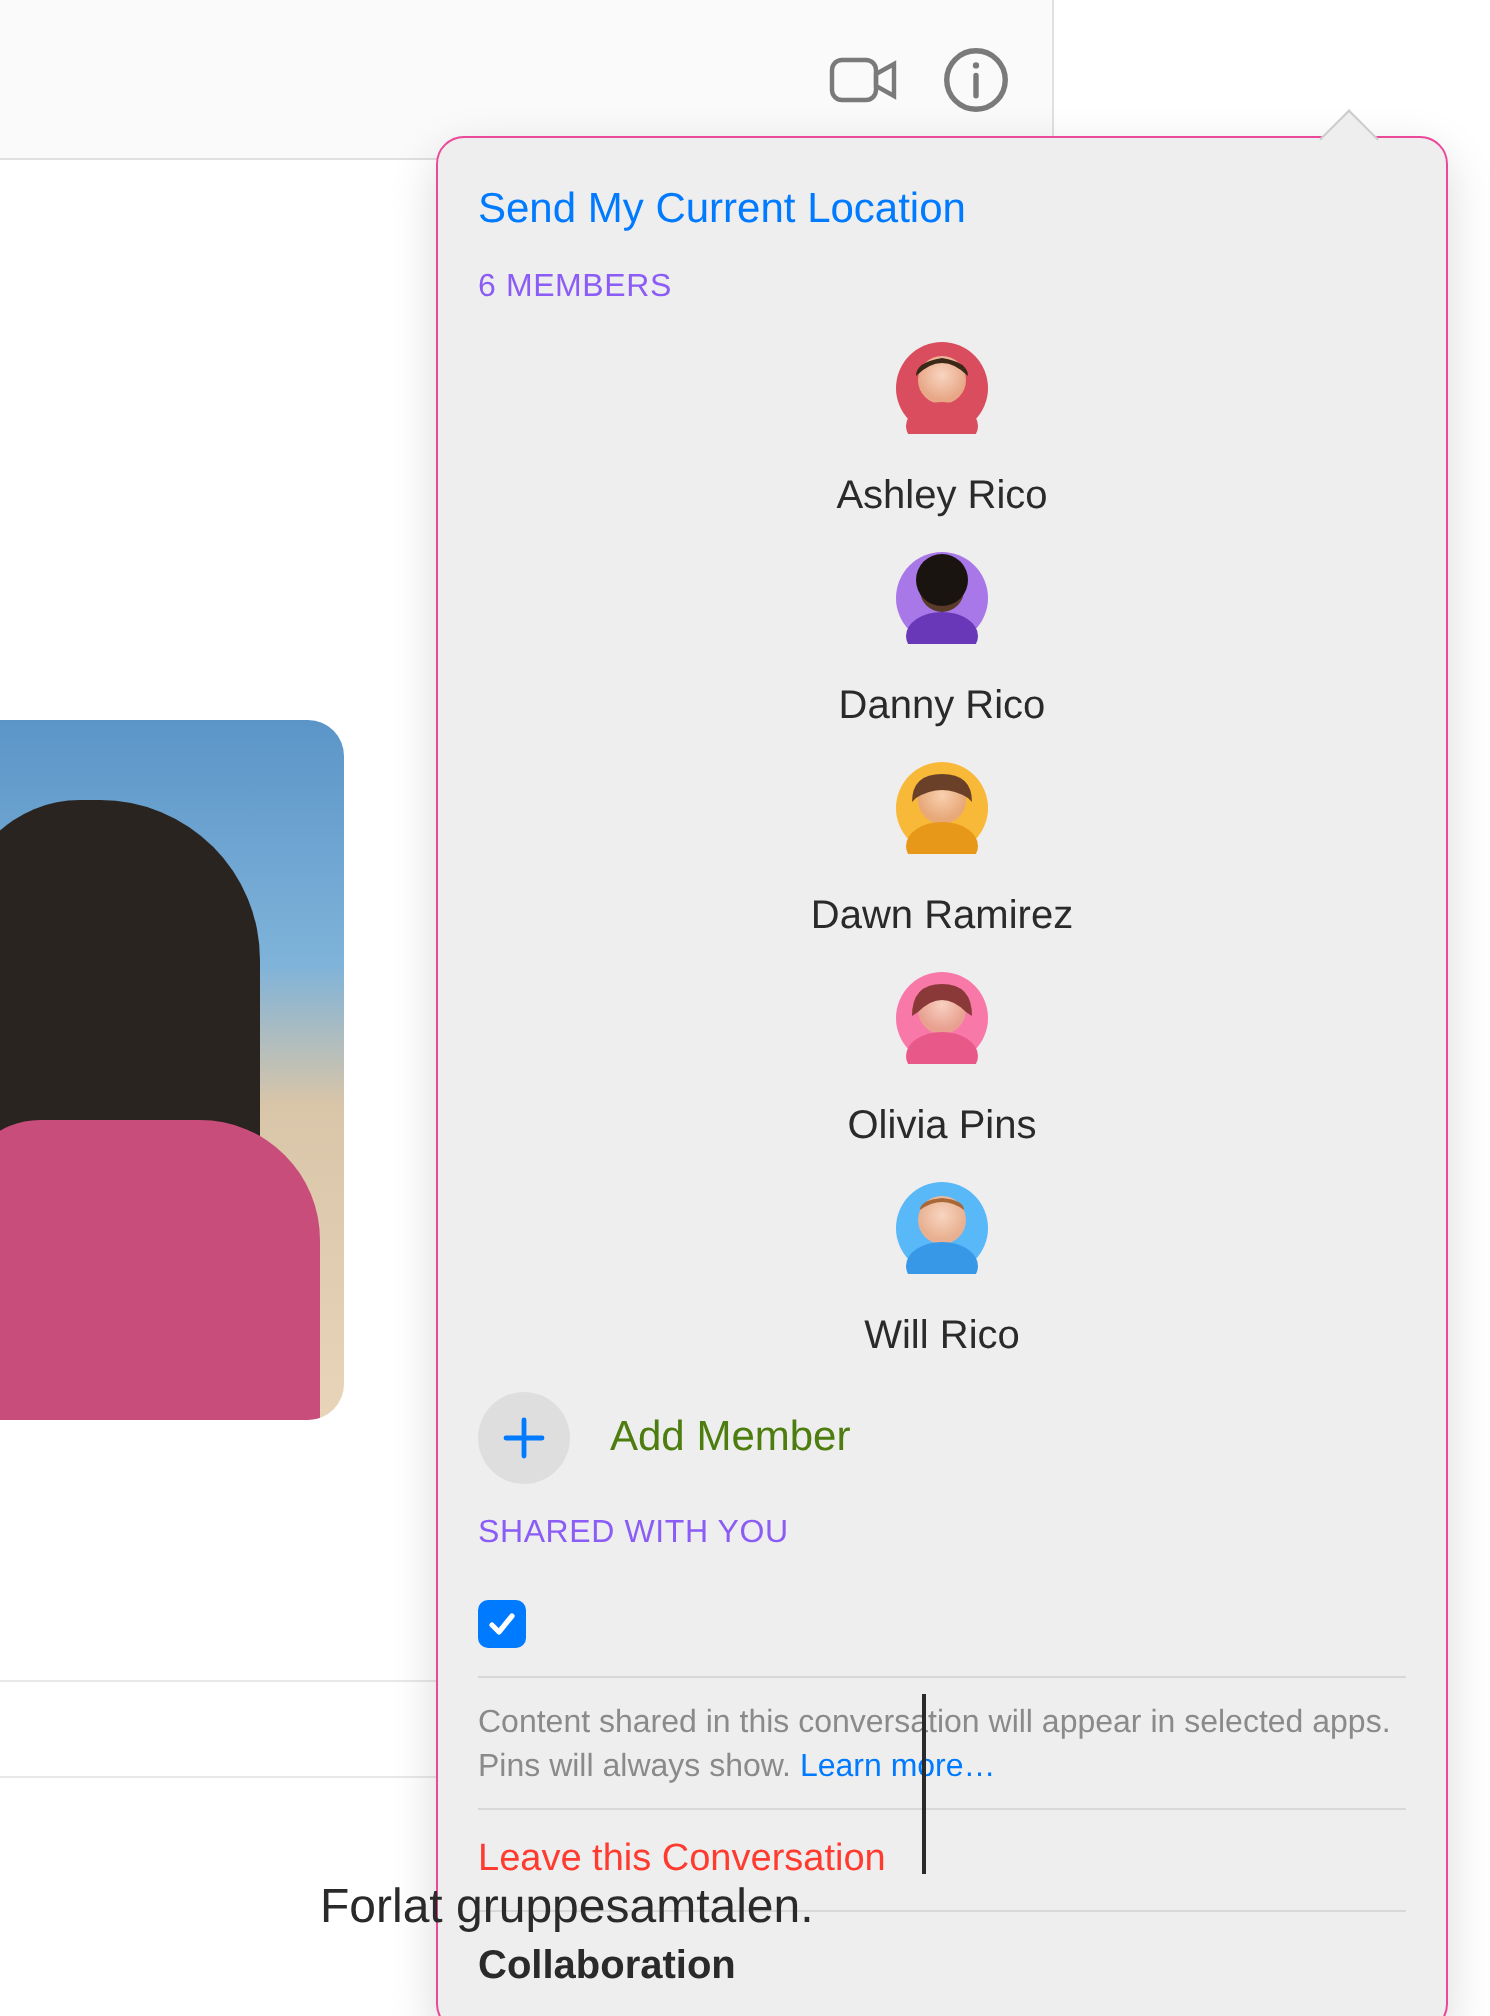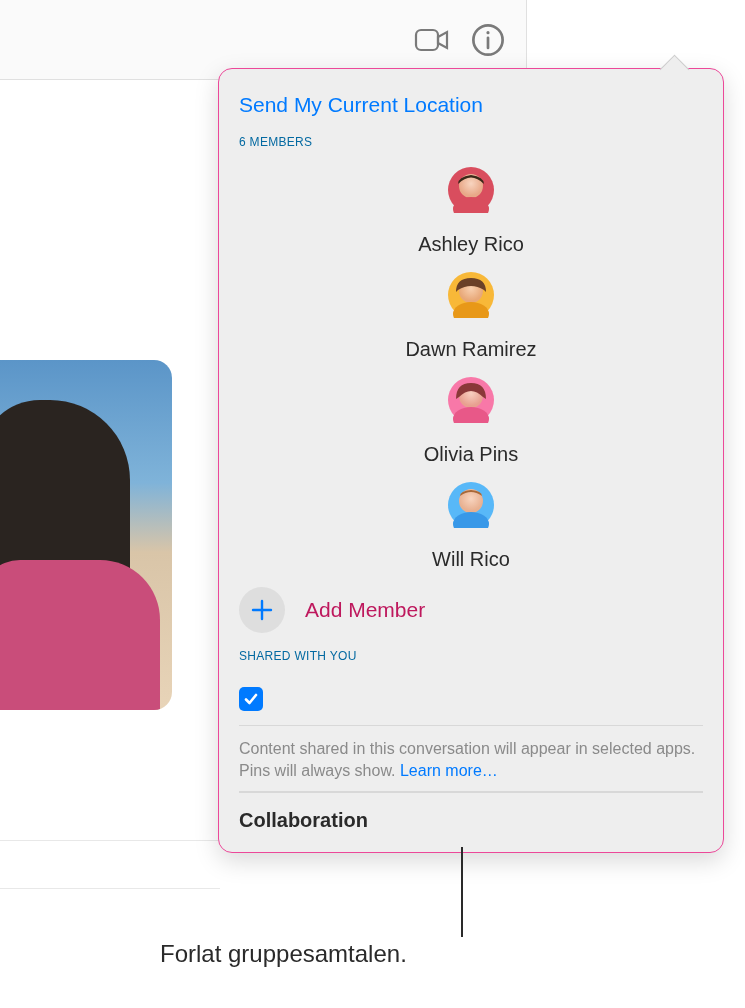--- a/index.html
+++ b/index.html
@@ -105,22 +105,22 @@
       border-top: 1px solid #cccccc;
       transform: rotate(45deg);
     }
     .send-location {
       color: #007aff;
       font-size: 21px;
       padding: 4px 20px 18px 20px;
       cursor: pointer;
     }
     .section-header {
-      color: #0369a1;
-      font-size: 12px;
+      color: #8b5cf6;
+      font-size: 16px;
       font-weight: 500;
       letter-spacing: 0.3px;
       padding: 0 20px 10px 20px;
     }
     .member-row {
       display: flex;
       align-items: center;
       padding: 8px 20px;
       gap: 20px;
       cursor: pointer;
@@ -151,21 +151,21 @@
       background: #dedede;
       display: flex;
       align-items: center;
       justify-content: center;
       color: #007aff;
       font-size: 28px;
       font-weight: 300;
     }
     .add-label {
       font-size: 21px;
-      color: #be185d;
+      color: #4d7c0f;
     }
     .shared-section {
       padding: 6px 20px 0 20px;
     }
     .checkbox-row {
       display: flex;
       align-items: center;
       gap: 12px;
       padding: 8px 0 14px 0;
     }
@@ -282,20 +282,31 @@
           </defs>
           <circle cx="23" cy="23" r="23" fill="#d94d5e"></circle>
           <circle cx="23" cy="19" r="12" fill="url(#g1)"></circle>
           <path d="M10 17 Q23 4 36 17 Q36 10 23 8 Q10 10 10 17" fill="#3a2818"></path>
           <ellipse cx="23" cy="42" rx="18" ry="12" fill="#d94d5e"></ellipse>
         </svg>
     </div>
     <div class="member-name">Ashley Rico</div>
   </div>
 
+  <div class="member-row">
+    <div class="avatar">
+      <svg viewBox="0 0 46 46">
+          <circle cx="23" cy="23" r="23" fill="#a878e8"></circle>
+          <circle cx="23" cy="19" r="11" fill="#5a3a28"></circle>
+          <circle cx="23" cy="14" r="13" fill="#1a1410"></circle>
+          <ellipse cx="23" cy="42" rx="18" ry="12" fill="#6838b8"></ellipse>
+        </svg>
+    </div>
+    <div class="member-name">Danny Rico</div>
+  </div>
 
   <div class="member-row">
     <div class="avatar">
       <svg viewBox="0 0 46 46">
           <defs>
             <radialGradient id="g3" cx="50%" cy="40%">
               <stop offset="0%" stop-color="#f8d0b0"></stop>
               <stop offset="100%" stop-color="#e8a878"></stop>
             </radialGradient>
           </defs>
@@ -368,20 +379,21 @@
 
   <div class="divider"></div>
 
   <div class="help-text">
     <span>Content shared in this conversation will appear in selected apps. Pins will always show. </span><span class="learn-more">Learn more…</span>
   </div>
 
 
   <div class="divider"></div>
 
+  <div class="leave-row">Leave this Conversation</div>
 
   <div class="divider"></div>
 
   <div class="collab-row">Collaboration</div>
 </div>
 
 <div class="callout-line"></div>
 <div class="callout-text">Forlat gruppesamtalen.</div>
 
 </body></html>

